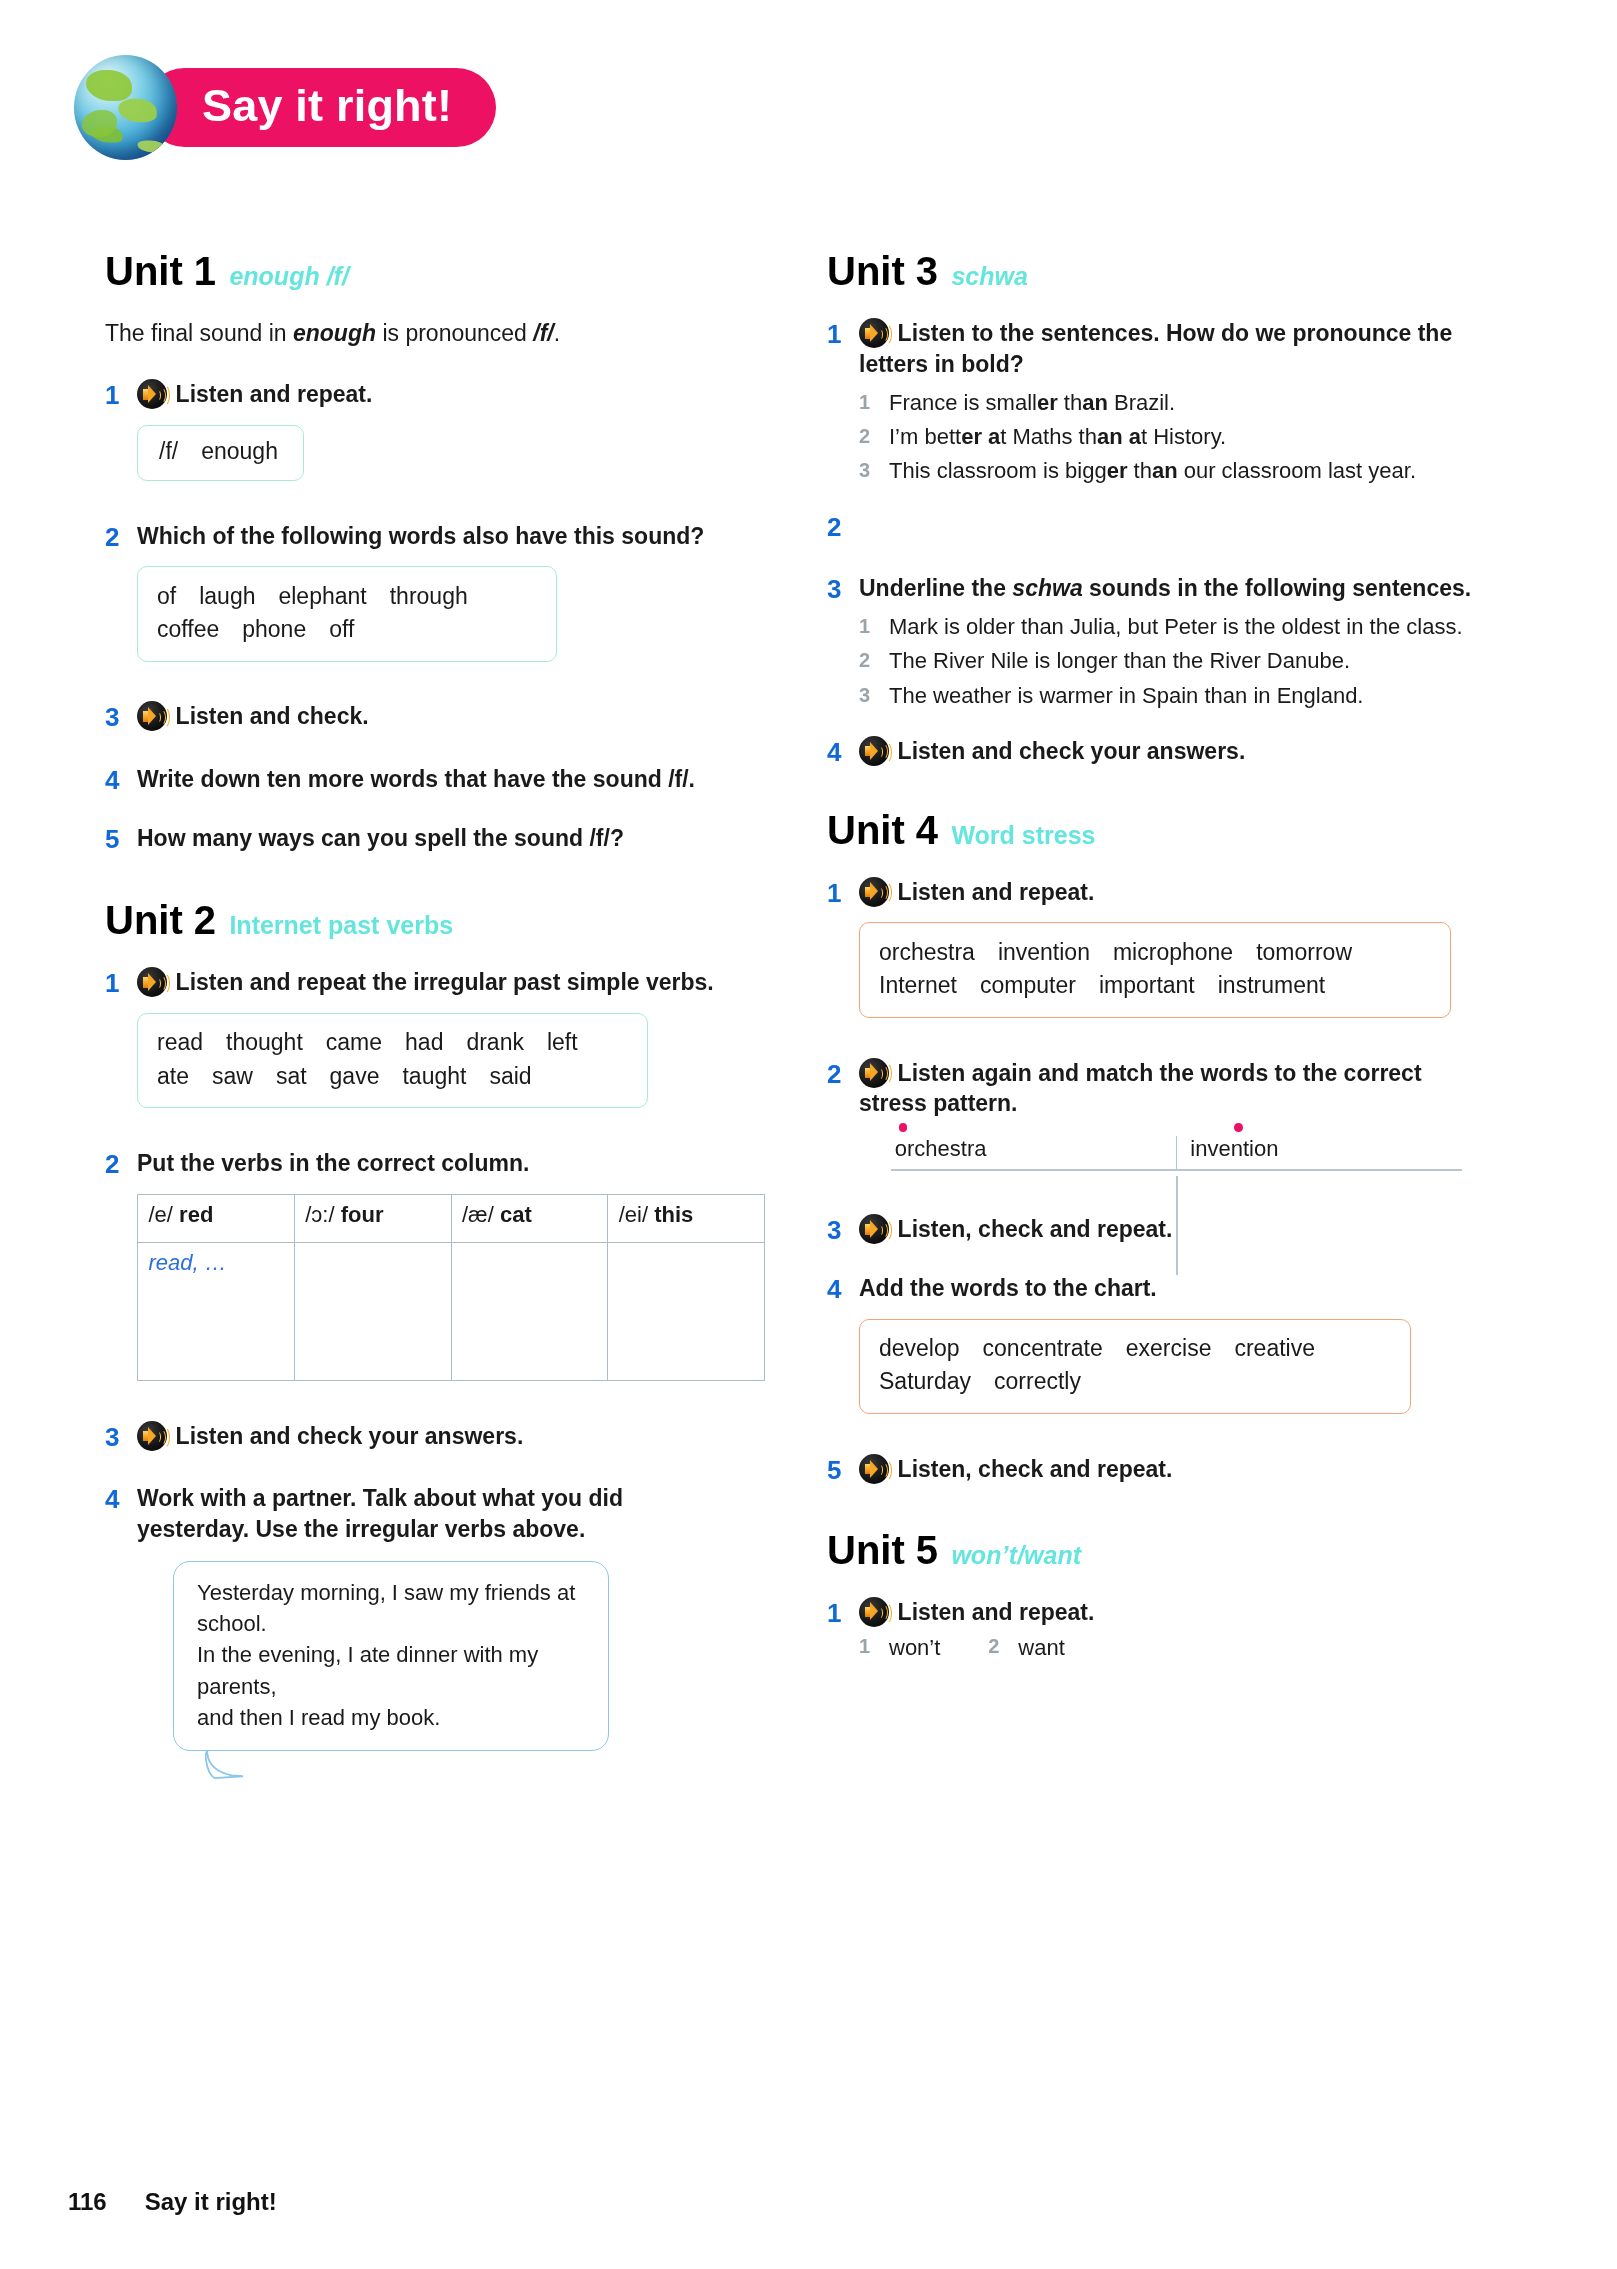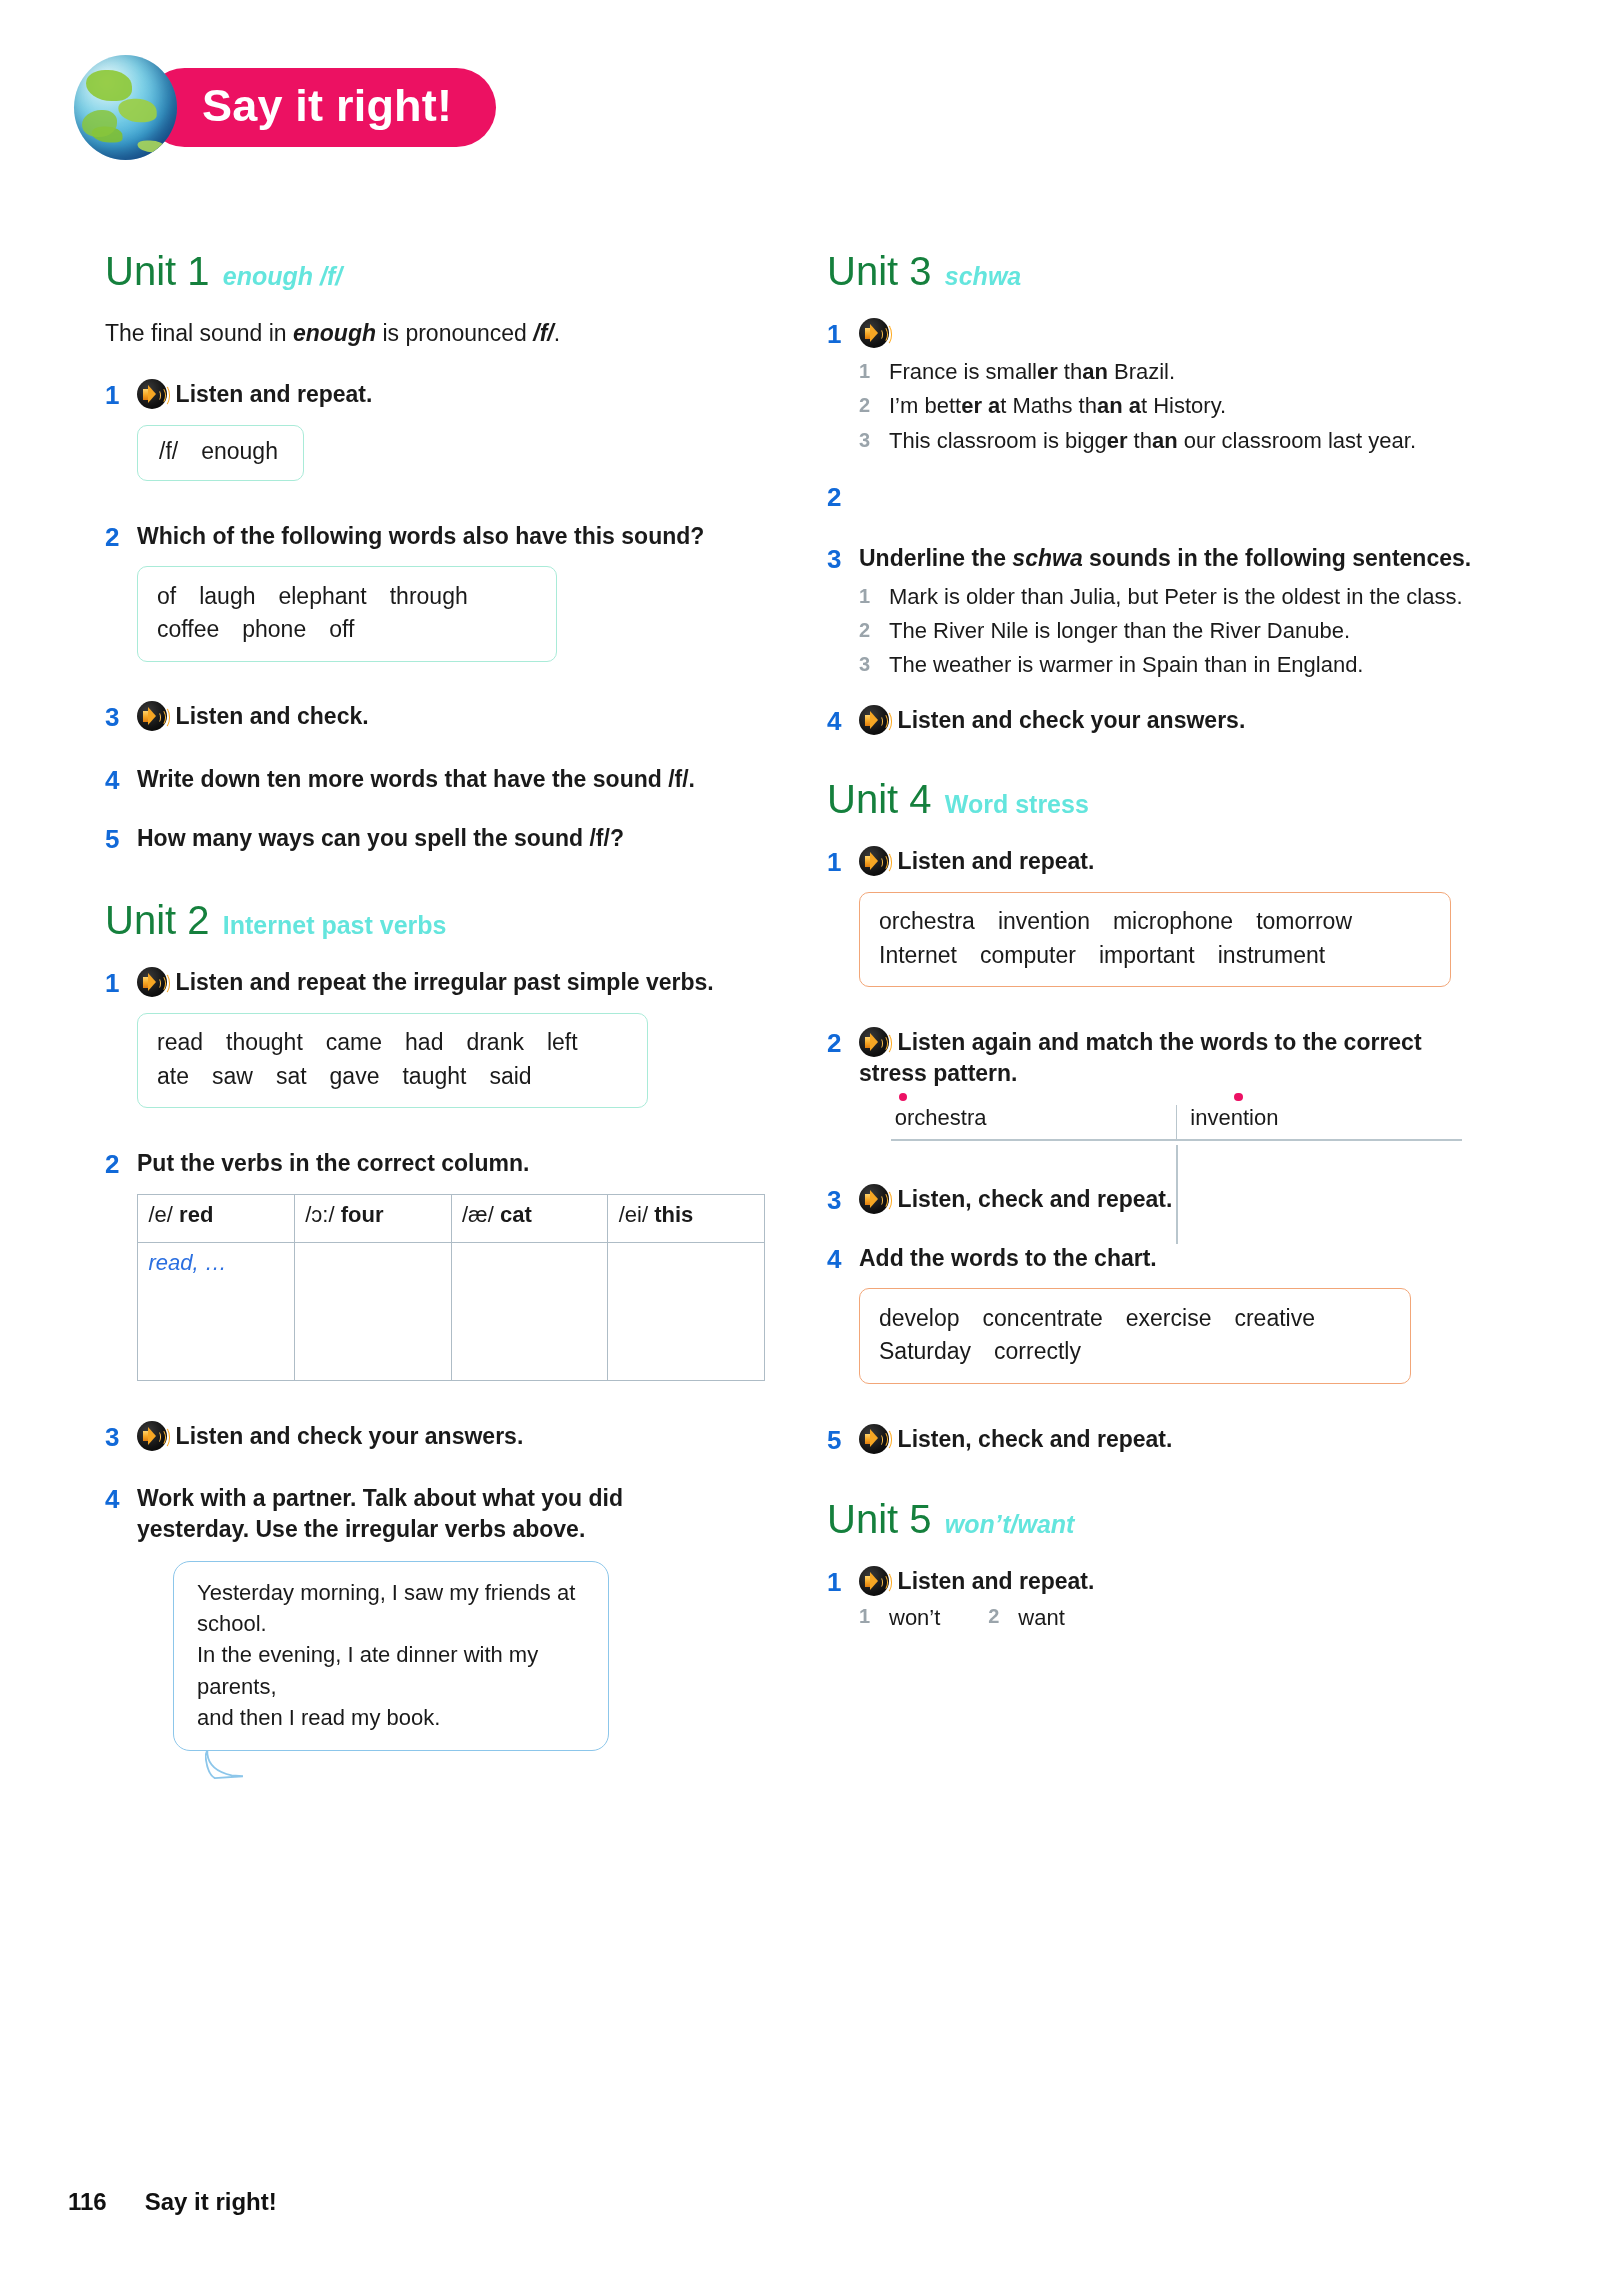--- a/index.html
+++ b/index.html
@@ -85,23 +85,23 @@
   .col-left  { left: 105px; width: 628px; }
   .col-right { left: 827px; width: 647px; }
 
   
   .unit-head {
     margin: 0 0 25px 0;
     line-height: 1.1;
     white-space: nowrap;
   }
   .unit-head .u-num {
-    color: #15803d;
+    color: #000000;
     font-size: 40px;
-    font-weight: normal;
+    font-weight: bold;
   }
   .unit-head .u-sub {
     color: #64e5dd;
     font-size: 25px;
     font-weight: bold;
     margin-left: 13.3px;
   }
   .unit-head .u-sub.ital { font-style: italic; }
 
   
@@ -449,21 +449,21 @@
 
   <div class="col col-right">
 
     <h2 class="unit-head">
       <span class="u-num">Unit 3</span><span class="u-sub ital">schwa</span>
     </h2>
 
     <div class="ex" style="margin-bottom:0">
       <div class="ex-num">1</div>
       <div class="ex-body">
-        <p class="ex-title"><span class="spk"><span class="cone"></span><span class="horn"></span><span class="wave w1"></span><span class="wave w2"></span><span class="wave w3"></span></span></p>
+        <p class="ex-title"><span class="spk"><span class="cone"></span><span class="horn"></span><span class="wave w1"></span><span class="wave w2"></span><span class="wave w3"></span></span><span>Listen to the sentences. How do we pronounce the letters in bold?</span></p>
         <ul class="sublist">
           <li>
             <span class="s-num">1</span>
             <span class="s-txt">France is small<b>er</b> th<b>an</b> Brazil.</span>
           </li>
           <li>
             <span class="s-num">2</span>
             <span class="s-txt">I’m bett<b>er</b> <b>a</b>t Maths th<b>an</b> <b>a</b>t History.</span>
           </li>
           <li>

